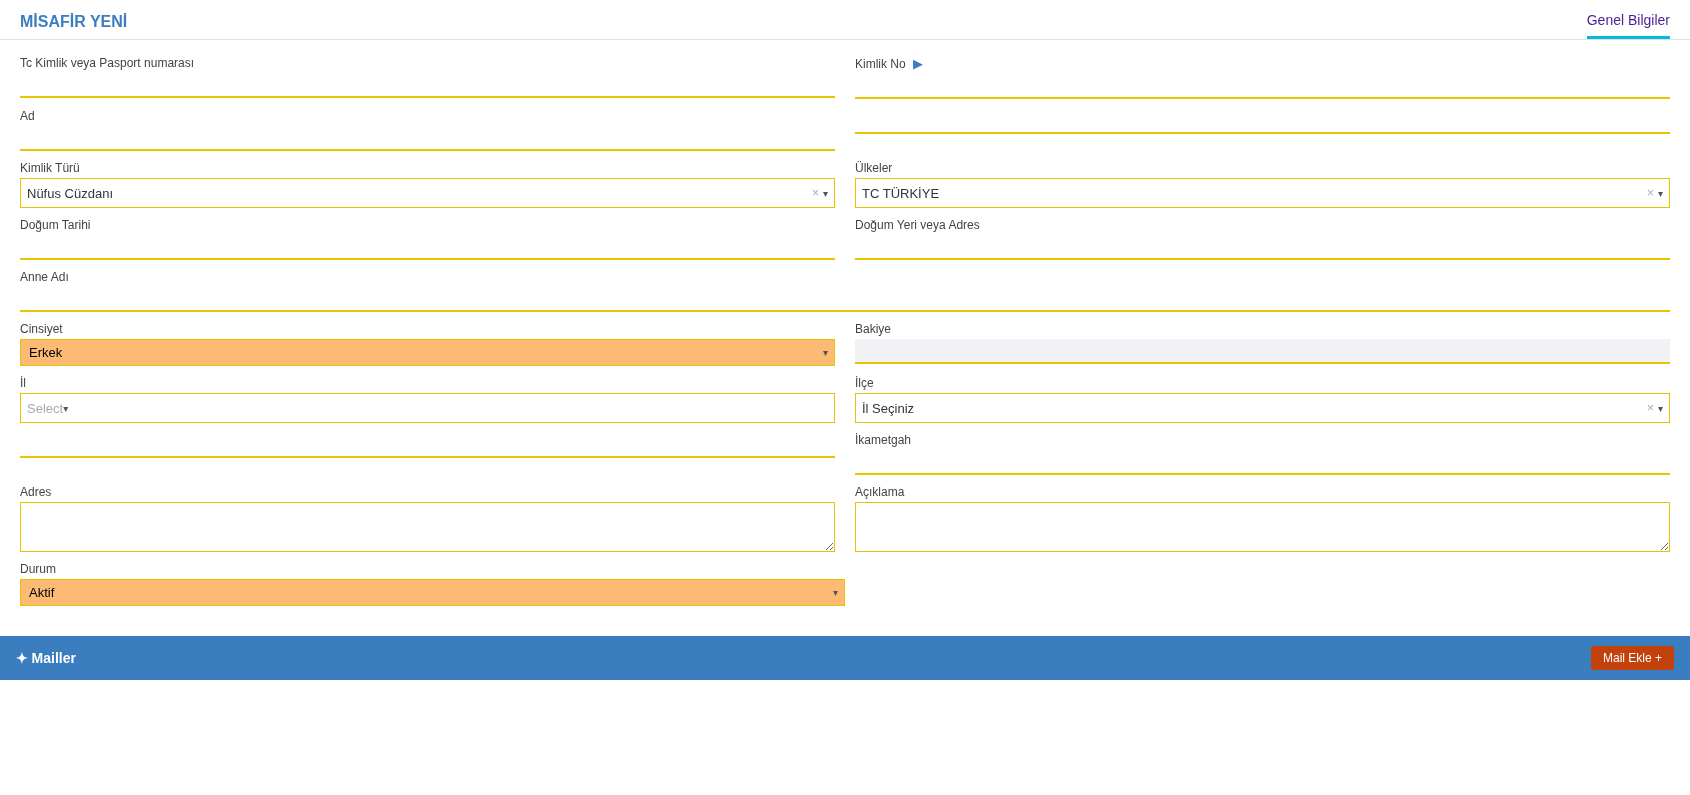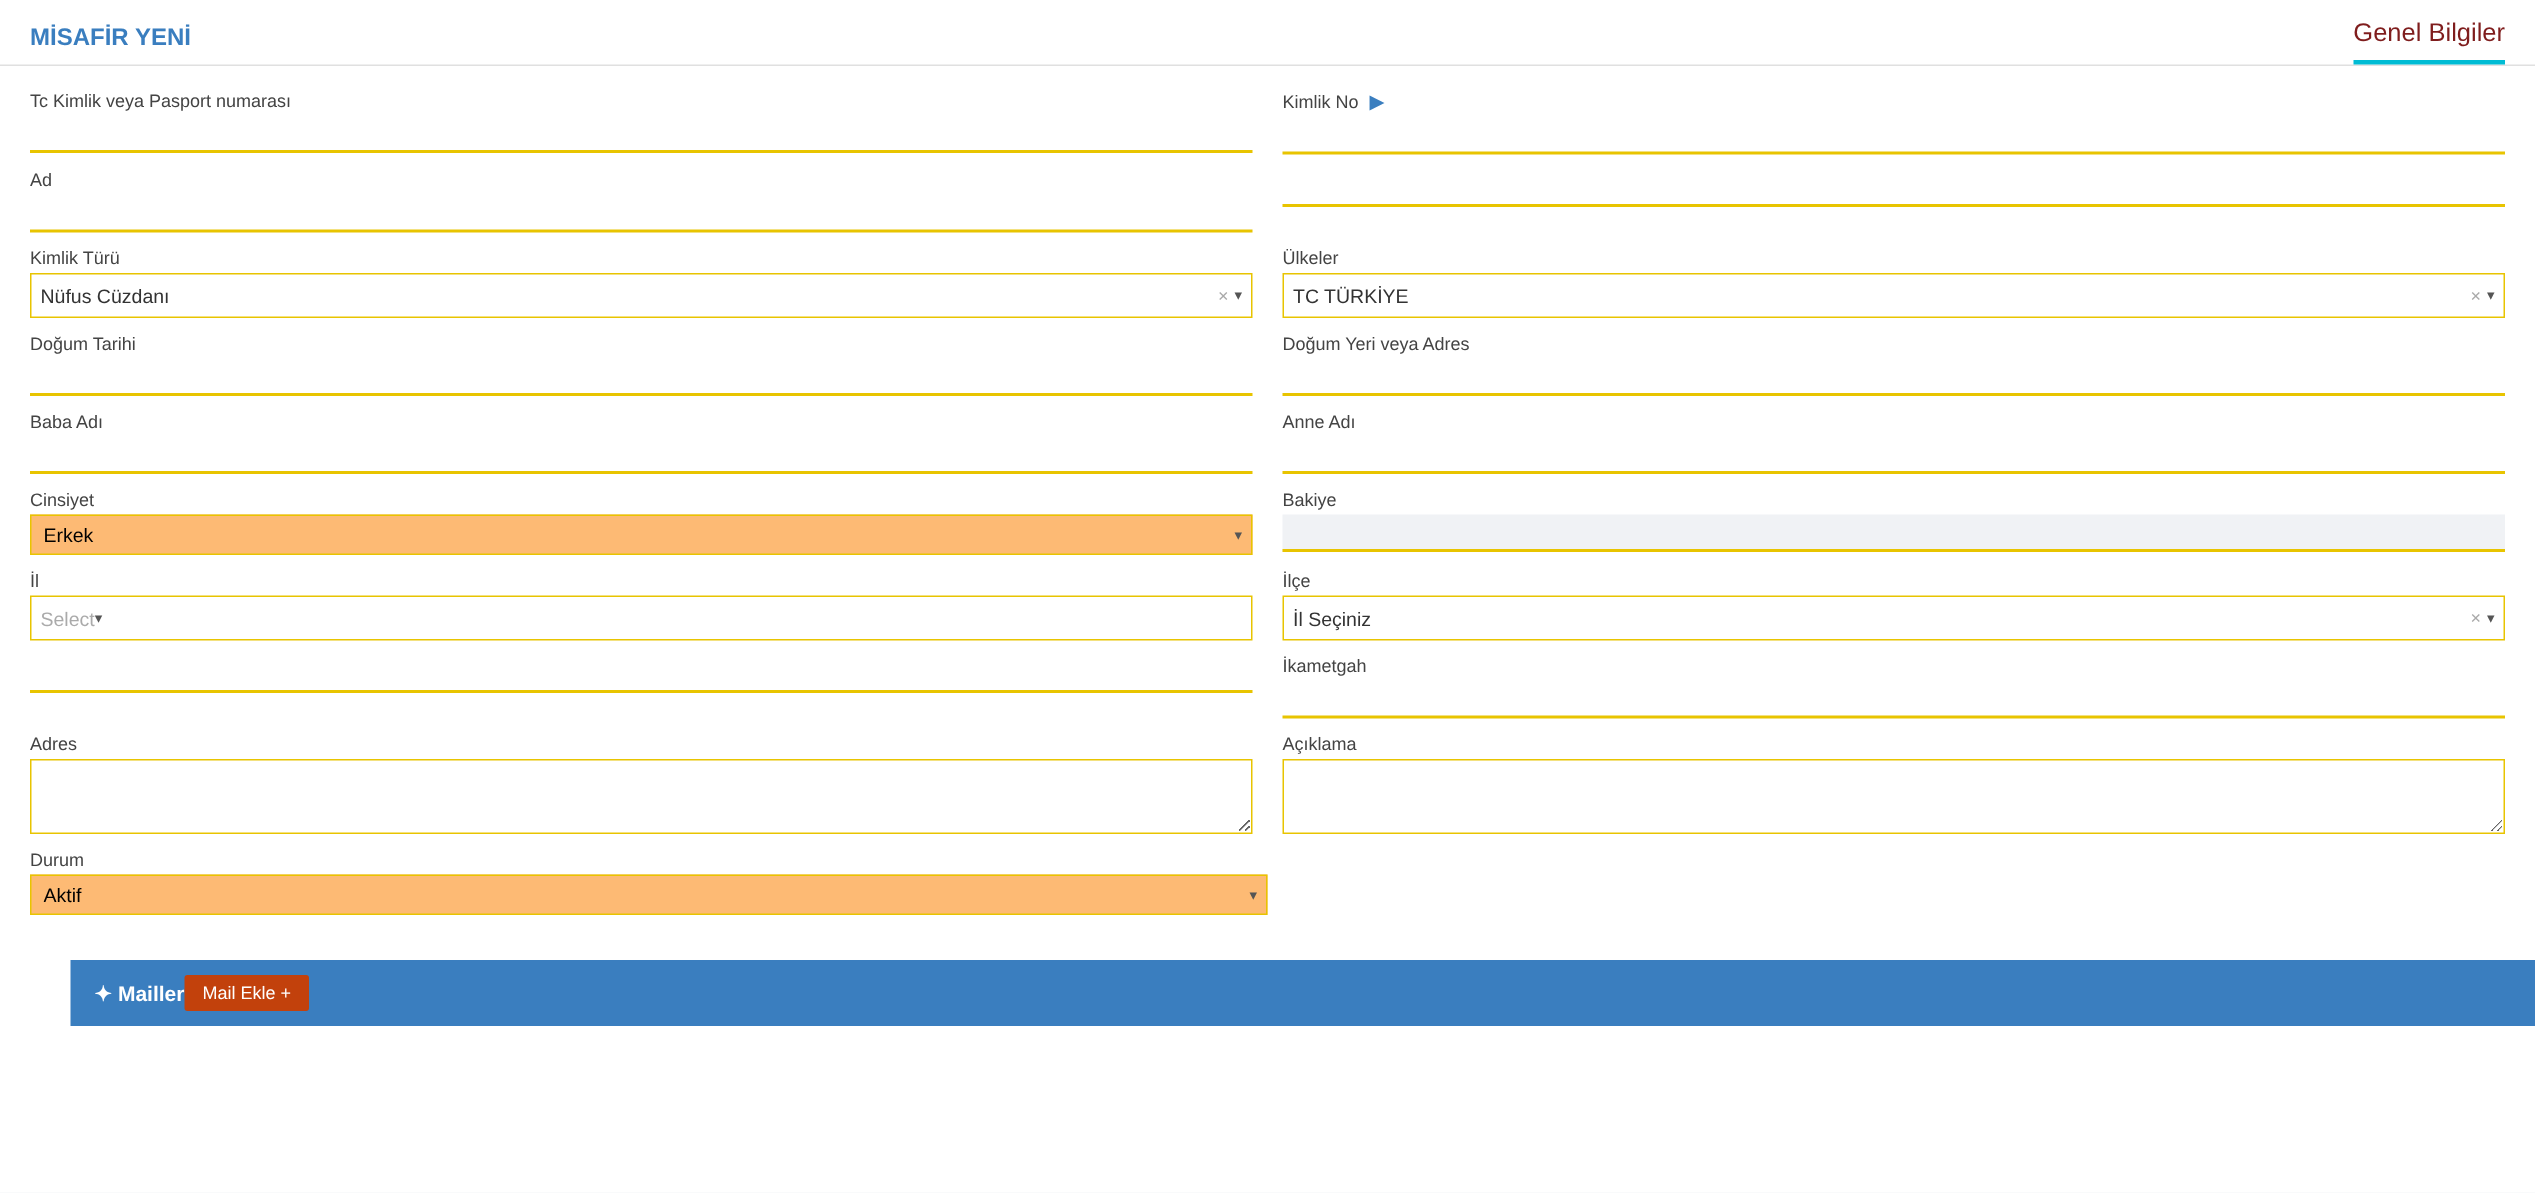--- a/index.html
+++ b/index.html
@@ -23,22 +23,22 @@
       align-items: flex-end;
       gap: 18px;
     }
     .page-title {
       font-size: 16px;
       font-weight: bold;
       color: #3a7ebf;
       padding-bottom: 8px;
     }
     .tab-label {
-      font-size: 17px;
-      color: #7f1d1d;
+      font-size: 14px;
+      color: #4c1d95;
       padding-bottom: 8px;
       border-bottom: 3px solid #00bcd4;
       cursor: pointer;
     }
     .form-body {
       padding: 16px 20px;
       background: #fff;
     }
     .form-row {
       display: flex;
@@ -141,23 +141,23 @@
       color: #3a7ebf;
       font-size: 13px;
       margin-left: 4px;
       cursor: pointer;
     }
     .section-bar {
       background: #3a7ebf;
       color: #fff;
       padding: 10px 16px;
       display: flex;
+      justify-content: space-between;
       align-items: center;
       margin-top: 4px;
-      margin-left: 47px;
     }
     .section-title {
       font-size: 14px;
       font-weight: bold;
     }
     .btn-add {
       background: #c2410c;
       color: #fff;
       border: none;
       padding: 5px 12px;
@@ -226,24 +226,20 @@
         <label class="form-label">Doğum Tarihi</label>
         <input class="form-input" type="text" style="">
       </div>
       <div class="form-group">
         <label class="form-label">Doğum Yeri veya Adres</label>
         <input class="form-input" type="text" style="">
       </div>
     </div>
 
     <div class="form-row">
-      <div class="form-group">
-        <label class="form-label">Baba Adı</label>
-        <input class="form-input" type="text" style="">
-      </div>
       <div class="form-group">
         <label class="form-label">Anne Adı</label>
         <input class="form-input" type="text" style="">
       </div>
     </div>
 
     <div class="form-row">
       <div class="form-group">
         <label class="form-label">Cinsiyet</label>
         <div class="select-wrapper">

